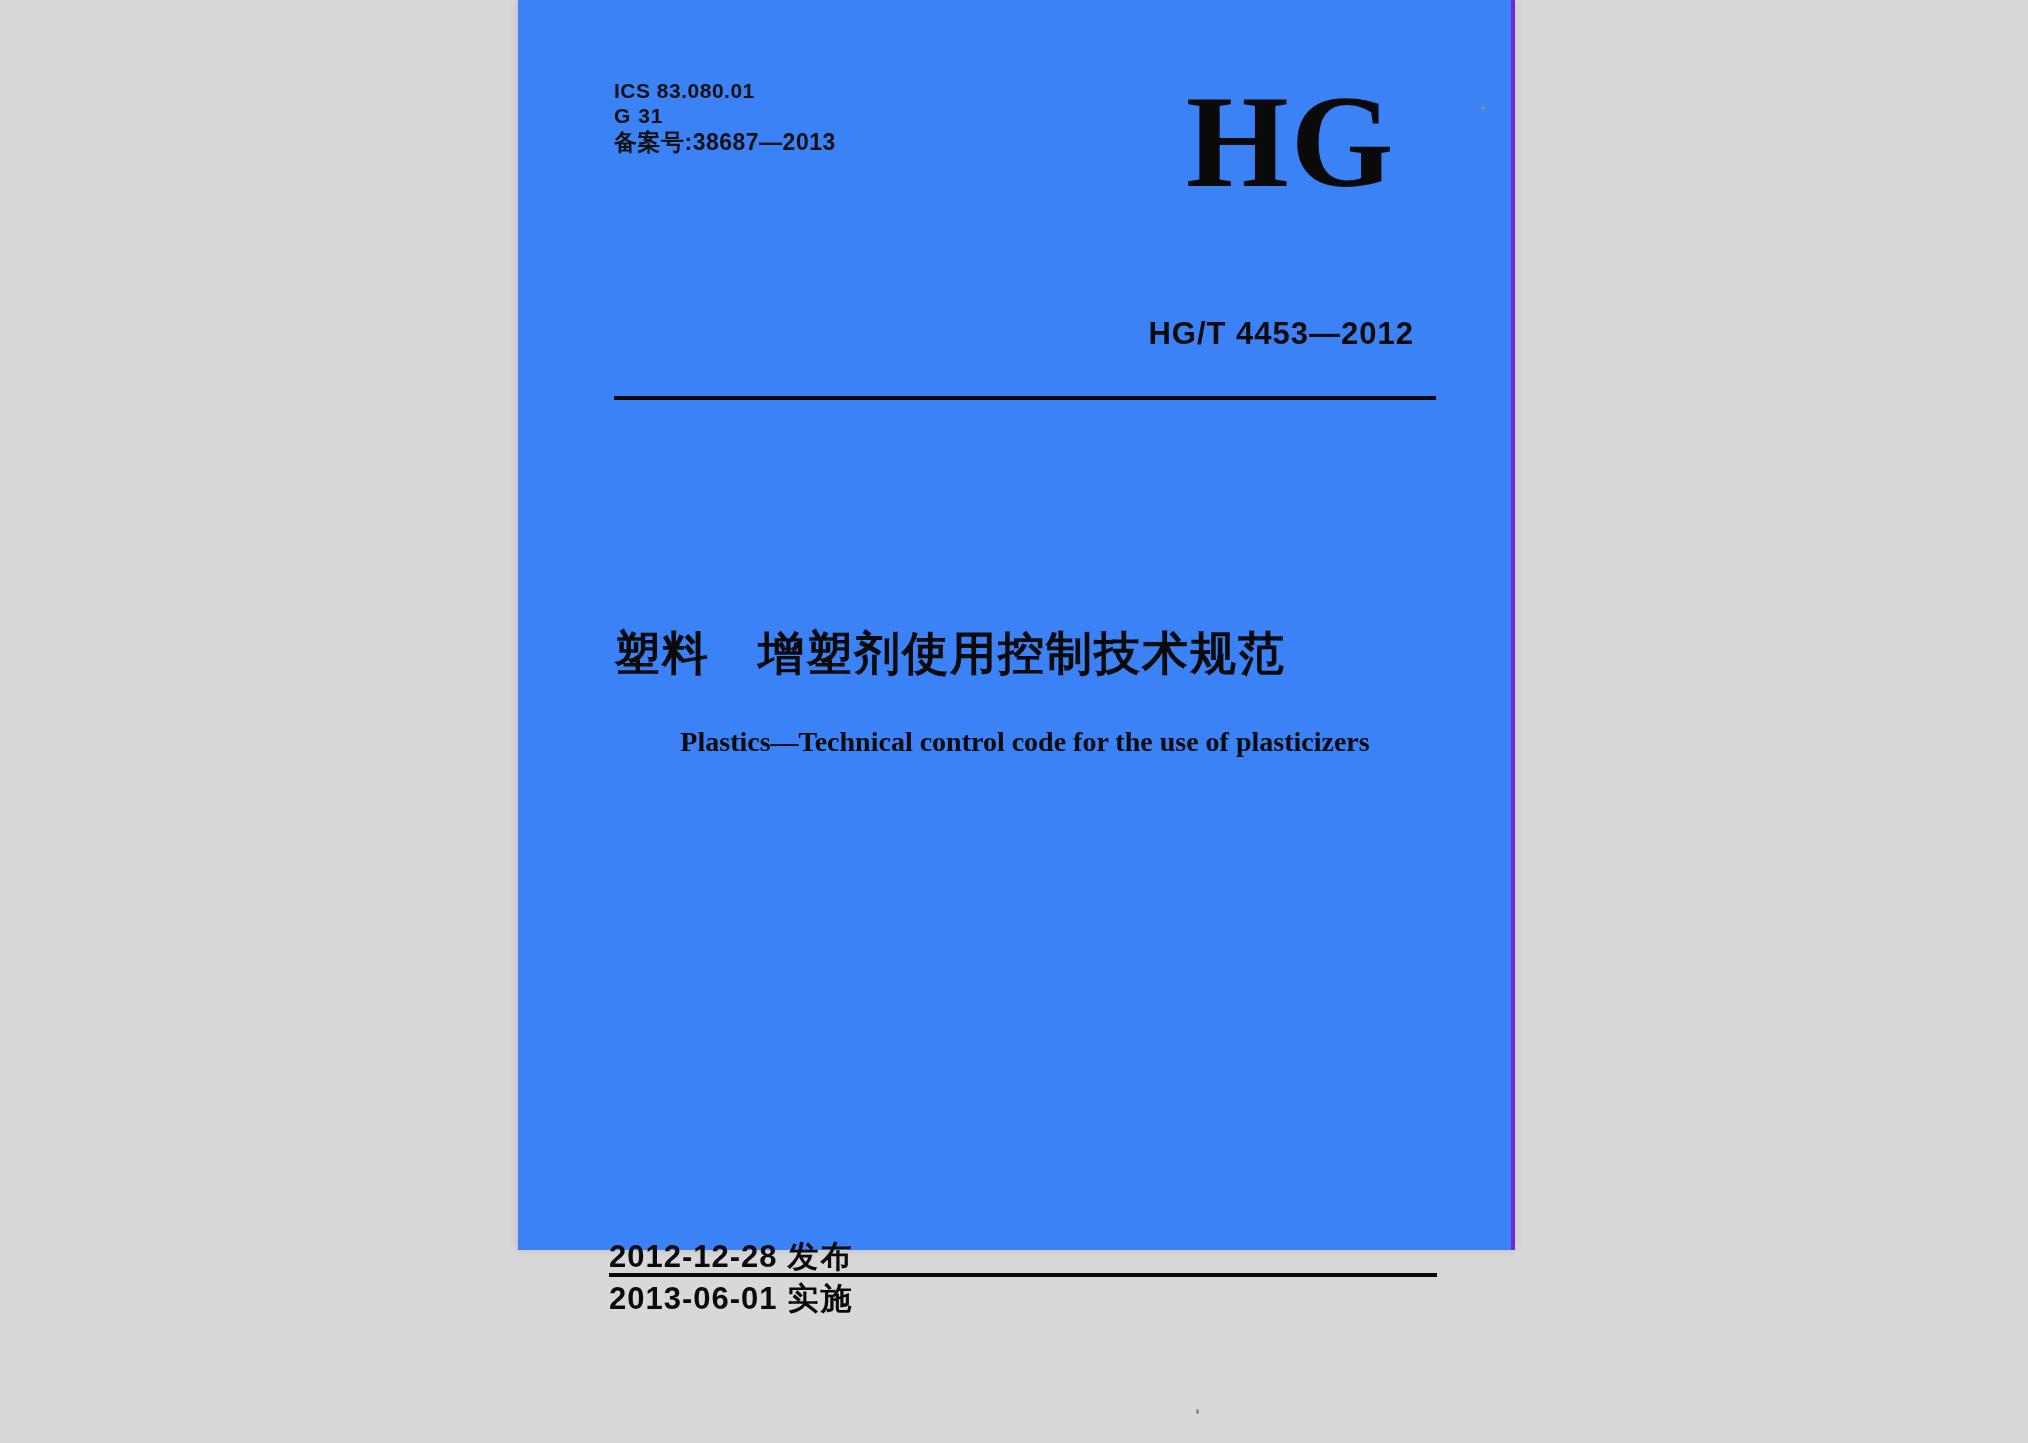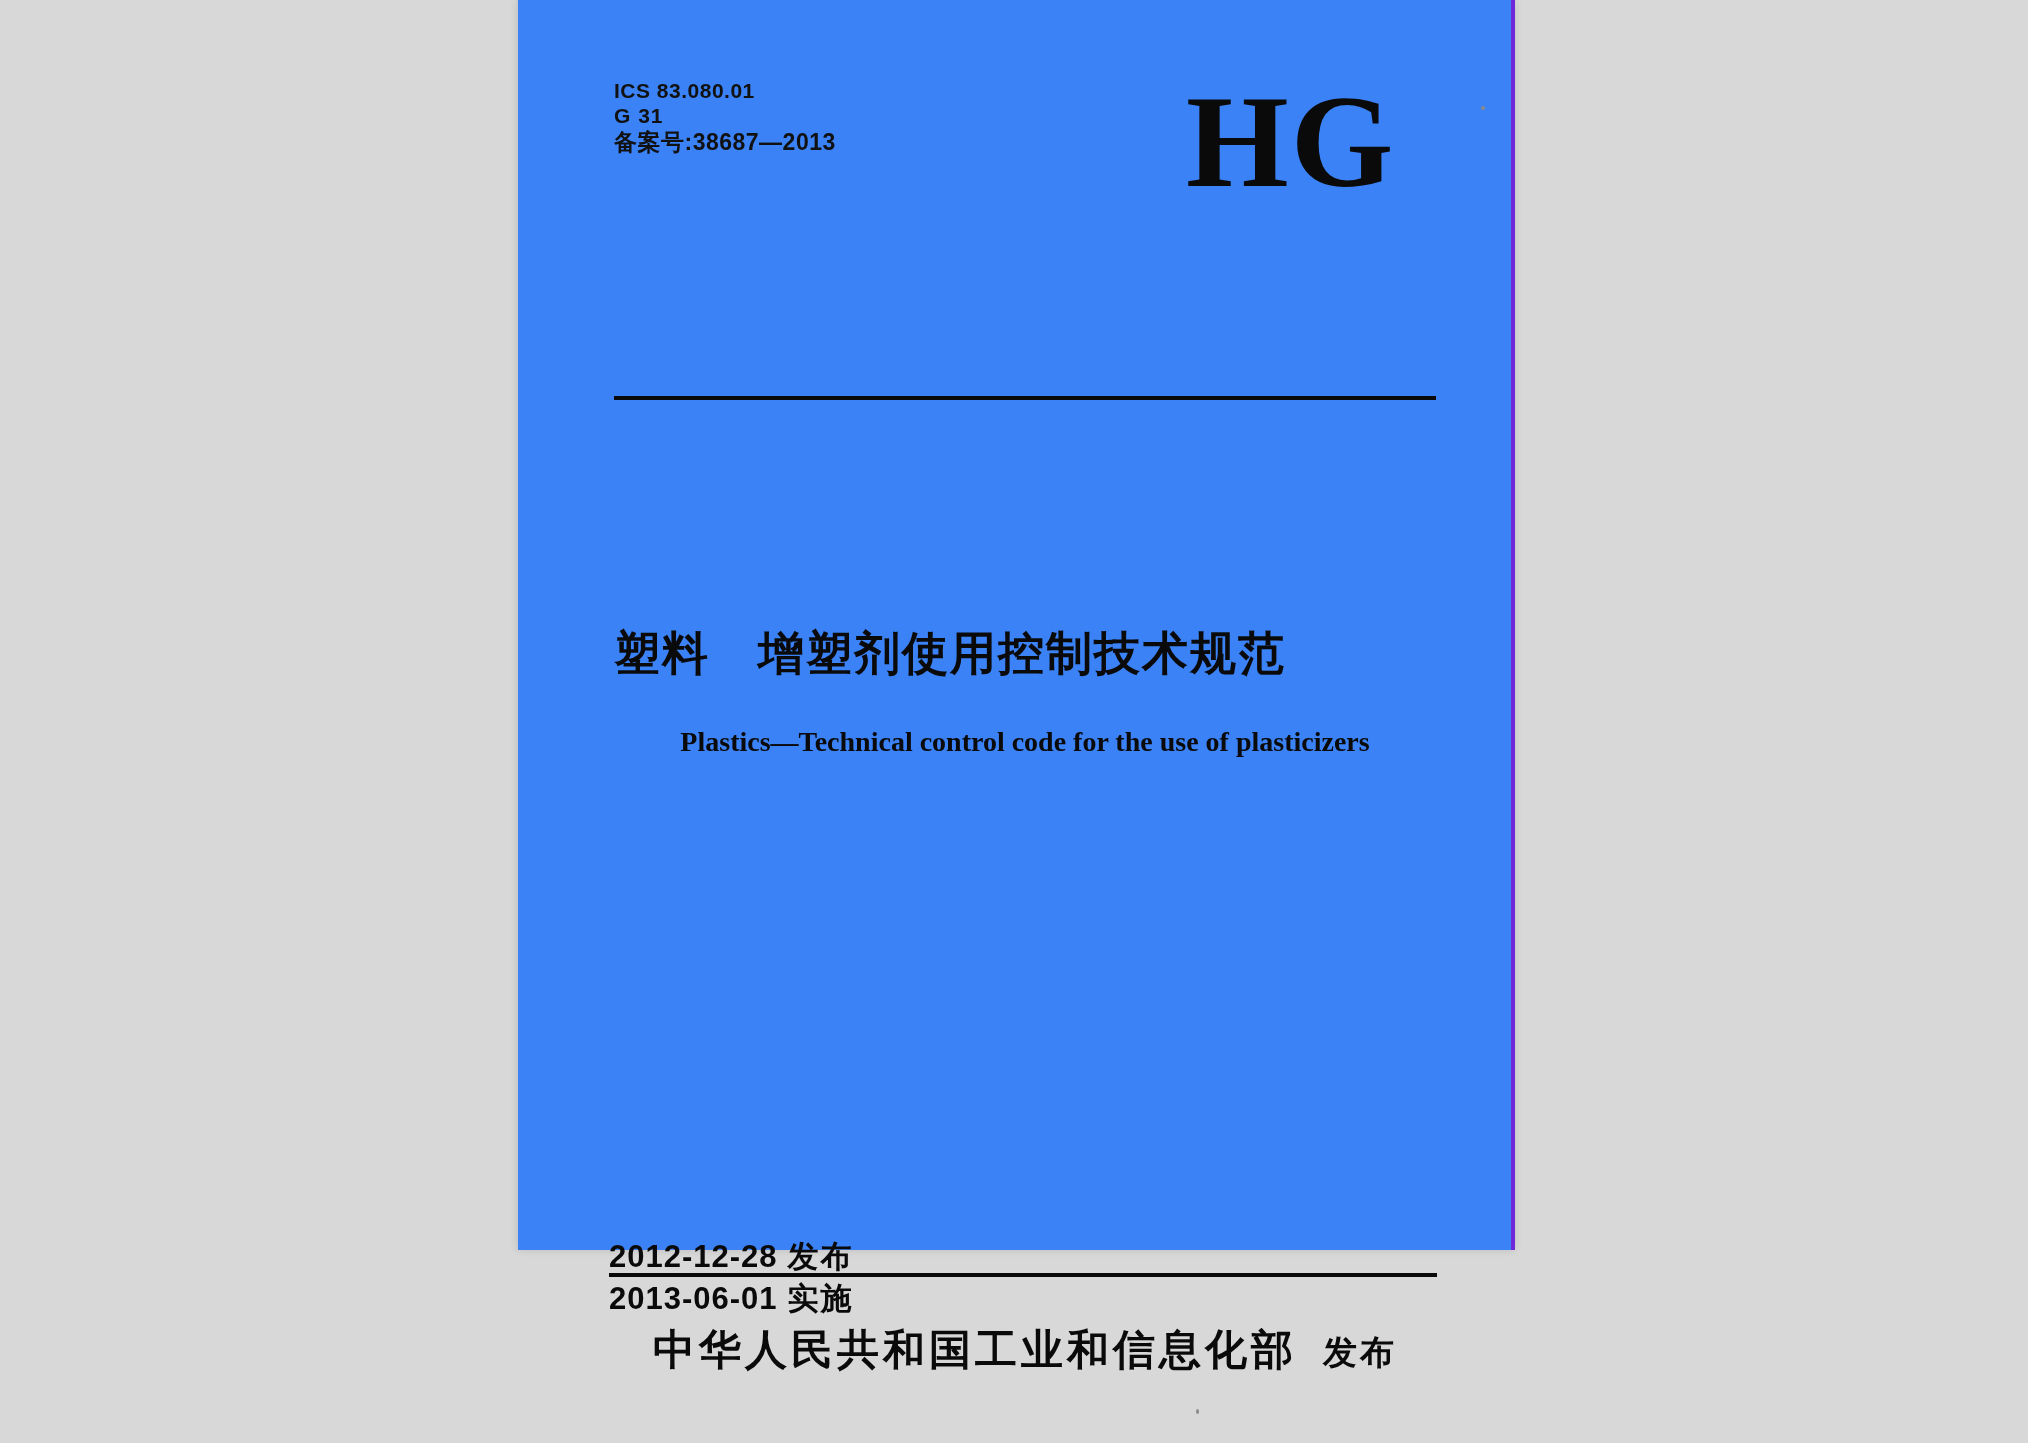--- a/index.html
+++ b/index.html
@@ -106,39 +106,37 @@
 
     <div class="meta">
       <div class="ics">ICS 83.080.01</div>
       <div class="gcode">G 31</div>
       <div class="rec">备案号:38687—2013</div>
     </div>
 
     <div class="logo">HG</div>
 
 
+    <div class="std-code">HG/T 4453—2012</div>
 
     <div class="rule rule-top"></div>
 
     <div class="doc-title">塑料　增塑剂使用控制技术规范</div>
 
     <div class="doc-title-en">Plastics—Technical control code for the use of plasticizers</div>
 
     <div class="dates">
       <div class="date-left">
         <span>2012-12-28</span><span class="cjk">发布</span>
       </div>
       <div class="date-right">
         <span>2013-06-01</span><span class="cjk">实施</span>
       </div>
     </div>
 
     <div class="rule rule-bottom"></div>
 
-    <div class="ministry">
-      <span>中华人民共和国工业和信息化部</span><span class="suffix">发布</span>
-    </div>
 
     <div class="speck speck-a"></div>
     <div class="speck speck-b"></div>
 
   </div>
 </div>
 
 </body></html>

